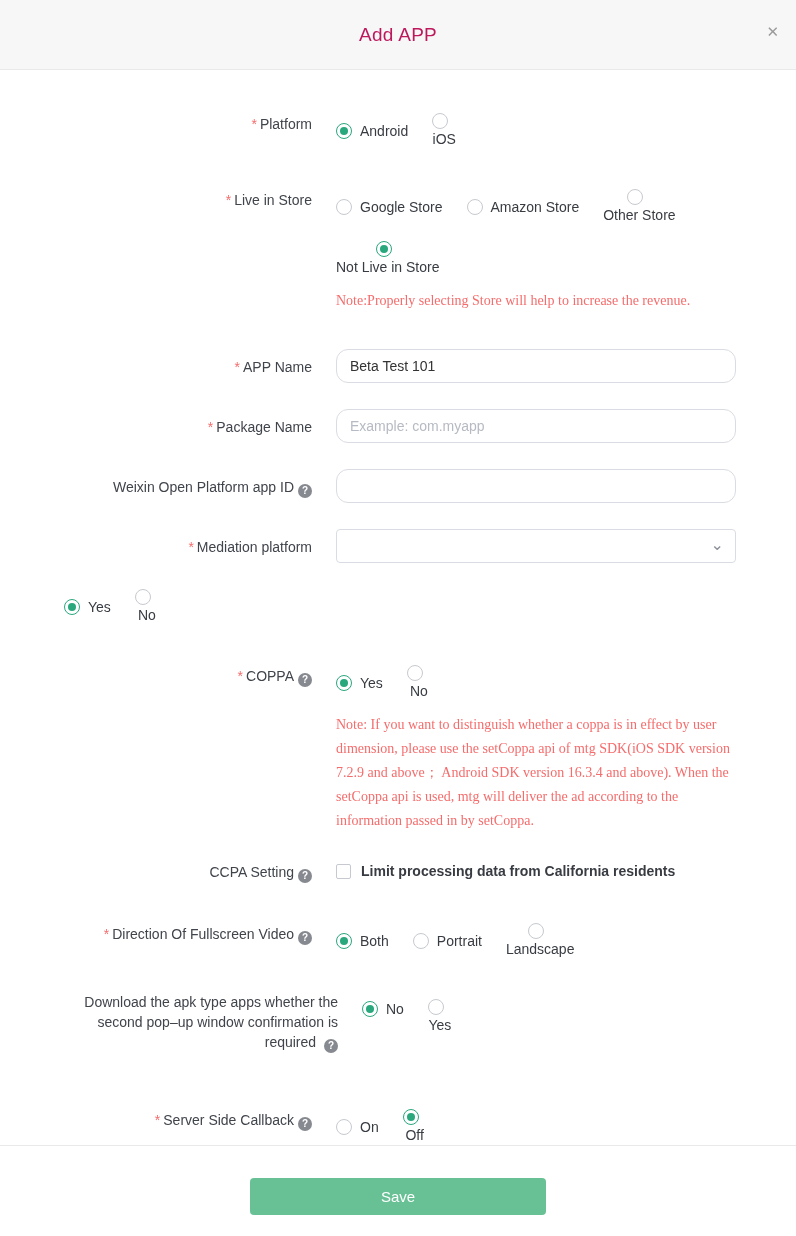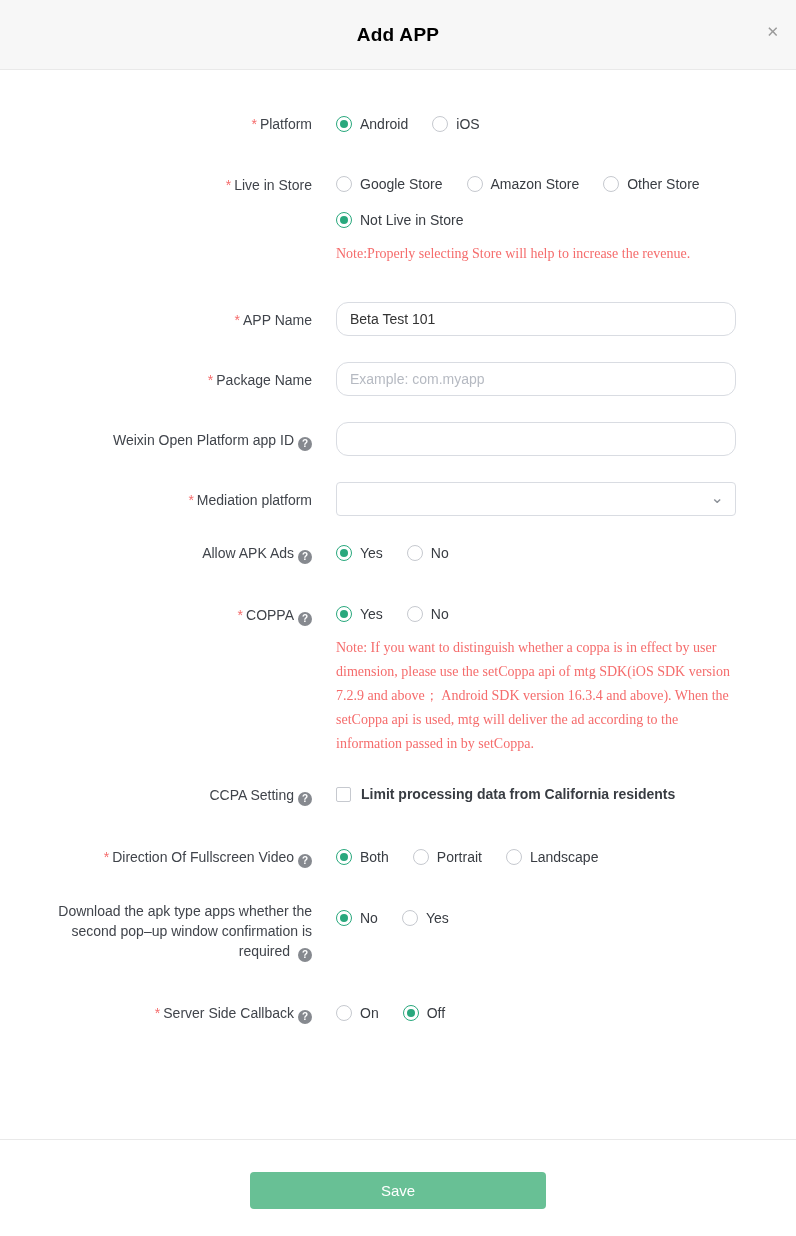--- a/index.html
+++ b/index.html
@@ -21,43 +21,43 @@
     position: relative;
     flex: 0 0 70px;
     background: #f7f7f7;
     border-bottom: 1px solid #e9e9e9;
     display: flex;
     align-items: center;
     justify-content: center;
   }
   .modal-title {
     font-size: 19px;
-    font-weight: 700;
-    color: #000000;
+    font-weight: 400;
+    color: #be185d;
     letter-spacing: 0.3px;
   }
   .close-btn {
     position: absolute;
     right: 17px;
     top: 24px;
     font-size: 15px;
     color: #9b9b9b;
     cursor: pointer;
     line-height: 1;
   }
   .modal-body {
     padding: 43px 34px 0 40px;
   }
   .form-row { display: flex; }
   .row-radio { margin-bottom: 40px; }
   .row-input { margin-bottom: 26px; }
   .row-store { margin-bottom: 36px; }
   .row-coppa { margin-bottom: 28px; }
   .row-direction { margin-bottom: 32px; }
-  .row-apk { margin-bottom: 40px; }
+  .row-apk { margin-bottom: 56px; justify-content: flex-end; }
   .row-label {
     flex: 0 0 272px;
     text-align: right;
     font-size: 14px;
     line-height: 20px;
     color: #40444b;
     padding-top: 1px;
   }
   .required-mark { color: #f56c6c; margin-right: 3px; }
   .row-control {
@@ -68,21 +68,21 @@
   .radio-line { display: flex; }
   .radio {
     display: inline-flex;
     align-items: center;
     margin-right: 24px;
     cursor: pointer;
     font-size: 14px;
     color: #383c42;
     line-height: 20px;
   }
-  .radio:last-child { margin-right: 0; }
+  .radio:last-child { margin-right: 0; flex-direction: column; }
   .radio-circle {
     width: 16px; height: 16px;
     border-radius: 50%;
     border: 1px solid #c6c9cf;
     background: #fff;
     margin-right: 8px;
     position: relative;
     flex: 0 0 16px;
   }
   .radio.checked .radio-circle { border-color: #29a87d; }
@@ -262,21 +262,20 @@
     <div class="form-row row-input">
       <div class="row-label" style="padding-top:8px;"><span class="required-mark">*</span><span>Mediation platform</span></div>
       <div class="row-control">
         <div class="select-box">
           <span class="select-chevron">⌄</span>
         </div>
       </div>
     </div>
 
     <div class="form-row row-radio">
-      <div class="row-label"><span>Allow APK Ads</span><span class="help-icon">?</span></div>
       <div class="row-control radio-line">
         <label class="radio checked">
           <span class="radio-circle"></span>
           <span>Yes</span>
         </label>
         <label class="radio">
           <span class="radio-circle"></span>
           <span>No</span>
         </label>
       </div>

